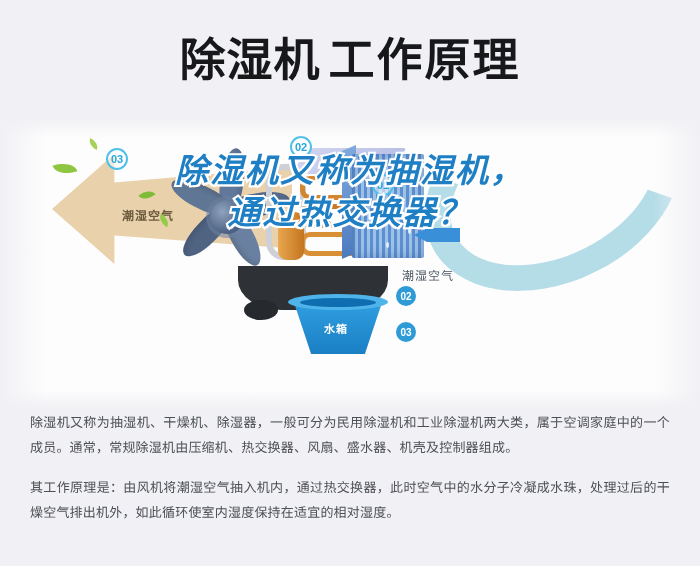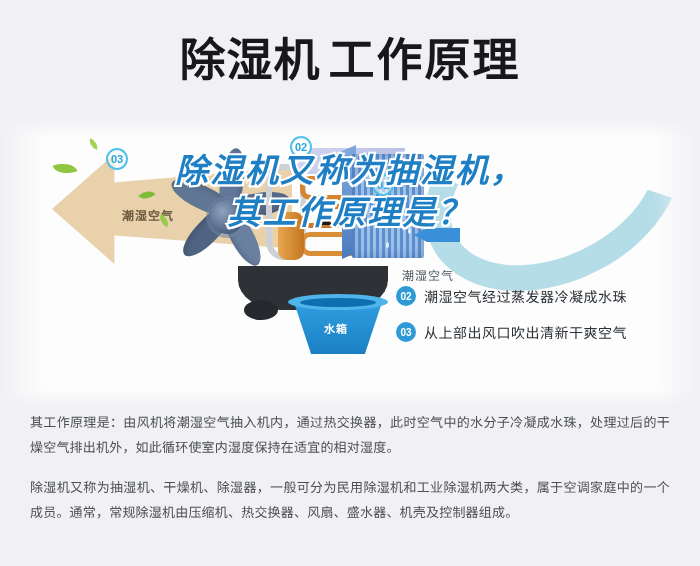--- a/index.html
+++ b/index.html
@@ -403,38 +403,36 @@
         <div class="tank-label">水箱</div>
       </div>
 
       <div class="badge b-03a">03</div>
       <div class="badge b-02">02</div>
       <div class="badge b-01">01</div>
 
       <div class="steps">
         <div class="step-row">
           <div class="step-badge">02</div>
-          <div class="step-text">潮湿空气经过蒸发器冷凝成水珠</div>
         </div>
         <div class="step-row">
           <div class="step-badge">03</div>
-          <div class="step-text">从上部出风口吹出清新干爽空气</div>
         </div>
       </div>
 
       <div class="fig-fade-t"></div>
       <div class="fig-fade-b"></div>
       <div class="fig-fade-l"></div>
       <div class="fig-fade-r"></div>
     </div>
   </div>
 
   <div class="overlay">
     <div class="ov-line">除湿机又称为抽湿机，</div>
-    <div class="ov-line">其工作原理是？</div>
+    <div class="ov-line">通过热交换器？</div>
   </div>
 
   <div class="copy">
+    <p class="para">除湿机又称为抽湿机、干燥机、除湿器，一般可分为民用除湿机和工业除湿机两大类，属于空调家庭中的一个成员。通常，常规除湿机由压缩机、热交换器、风扇、盛水器、机壳及控制器组成。</p>
     <p class="para">其工作原理是：由风机将潮湿空气抽入机内，通过热交换器，此时空气中的水分子冷凝成水珠，处理过后的干燥空气排出机外，如此循环使室内湿度保持在适宜的相对湿度。</p>
-    <p class="para">除湿机又称为抽湿机、干燥机、除湿器，一般可分为民用除湿机和工业除湿机两大类，属于空调家庭中的一个成员。通常，常规除湿机由压缩机、热交换器、风扇、盛水器、机壳及控制器组成。</p>
   </div>
 
 </div>
 
 </body></html>

